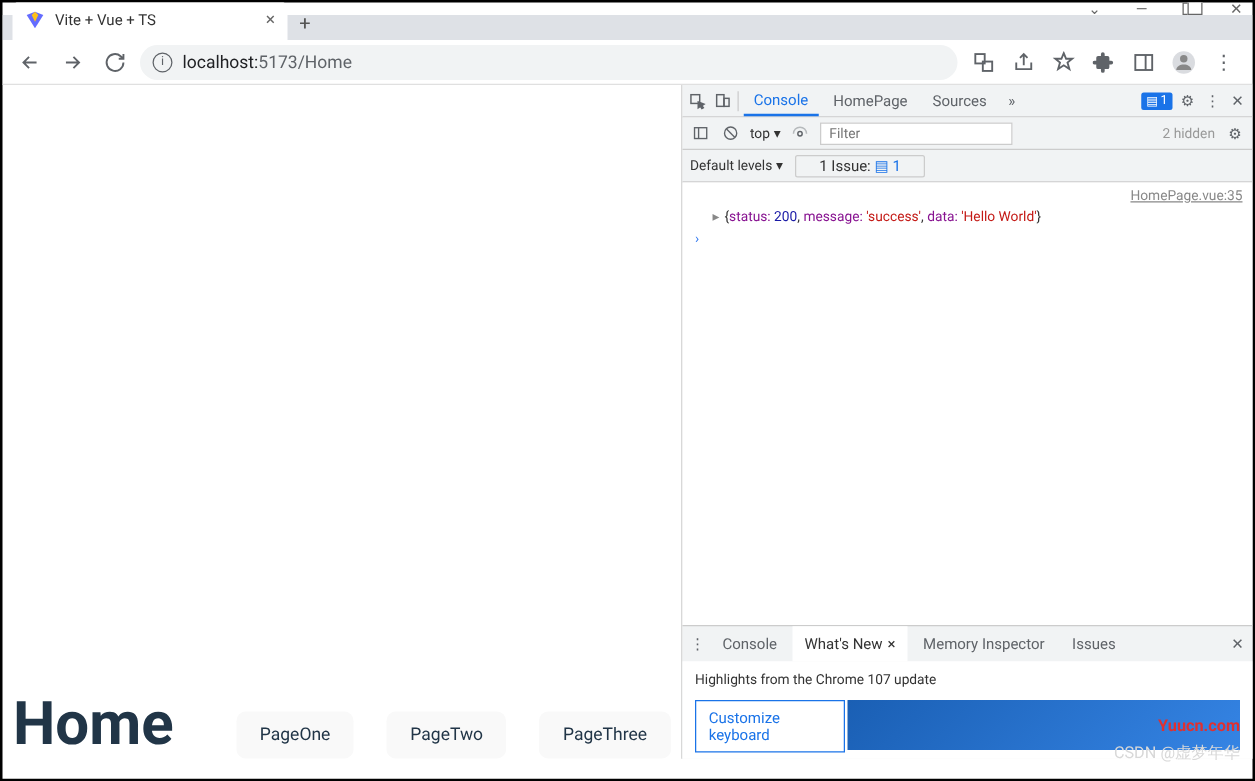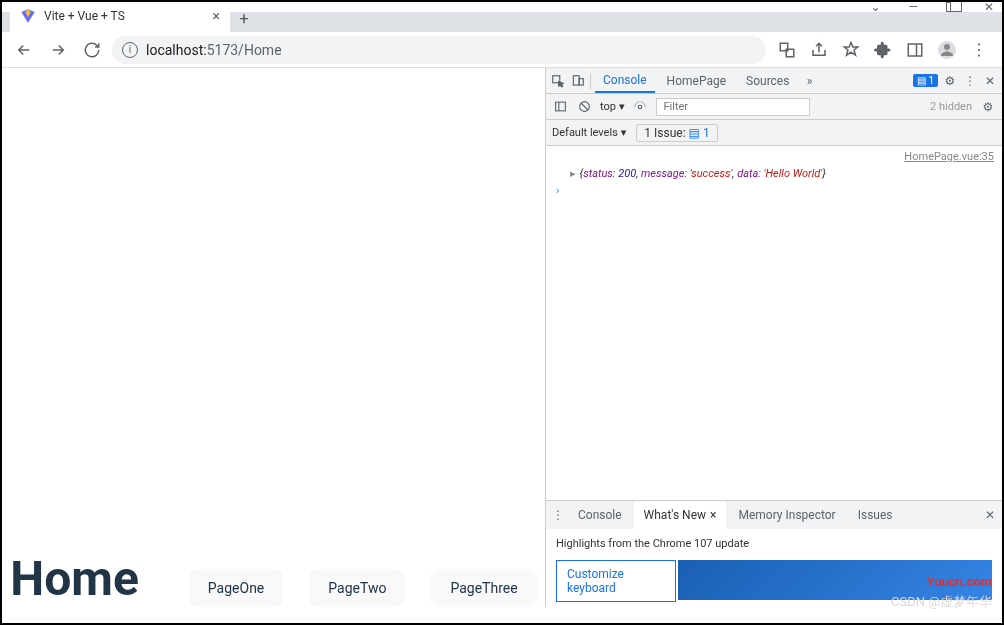--- a/index.html
+++ b/index.html
@@ -37,35 +37,35 @@
     .page-nav { display: flex; gap: 26px; }
     .page-btn { background: #f9f9f9; border: 1px solid transparent; border-radius: 8px; padding: 10px 18px; font-size: 14px; color: #213547; cursor: pointer; }
     
     
     .devtools { width: 457px; border-left: 1px solid #ccc; background: #fff; display: flex; flex-direction: column; font-size: 12px; color: #333; }
     .dt-tabs { height: 26px; border-bottom: 1px solid #ccc; display: flex; align-items: center; padding: 0 4px; gap: 4px; background: #f1f3f4; }
     .dt-tab { padding: 0 8px; height: 100%; display: flex; align-items: center; cursor: pointer; color: #5f6368; }
     .dt-tab.active { color: #1a73e8; border-bottom: 2px solid #1a73e8; }
     .dt-icon { width: 16px; height: 16px; color: #5f6368; cursor: pointer; display: flex; align-items: center; justify-content: center; }
     .dt-badge { background: #1a73e8; color: #fff; border-radius: 2px; padding: 1px 4px; font-size: 10px; display: flex; align-items: center; gap: 2px; }
-    .dt-badge-outline { border: 1px solid #ccc; border-radius: 2px; padding: 1px 7px; display: flex; align-items: center; gap: 3px; color: #333; }
+    .dt-badge-outline { border: 1px solid #ccc; border-radius: 2px; padding: 1px 18px; display: flex; align-items: center; gap: 3px; color: #333; }
     .dt-spacer { flex: 1; }
     
     .dt-toolbar { height: 26px; border-bottom: 1px solid #ccc; display: flex; align-items: center; padding: 0 6px; gap: 8px; background: #f1f3f4; }
     .dt-select { font-size: 11px; color: #333; display: flex; align-items: center; gap: 3px; cursor: pointer; }
     .dt-filter { flex: 1; max-width: 200px; height: 18px; border: 1px solid #ccc; background: #fff; padding: 0 6px; font-size: 11px; }
     .dt-hidden { color: #999; font-size: 11px; }
     
     .dt-toolbar2 { height: 26px; border-bottom: 1px solid #ccc; display: flex; align-items: center; padding: 0 6px; gap: 10px; background: #f1f3f4; }
     
     .dt-console { flex: 1; font-family: Consolas, Menlo, monospace; font-size: 11px; padding: 2px 0; overflow: auto; background: #fff; }
     .console-src { text-align: right; padding: 2px 8px; color: #888; text-decoration: underline; cursor: pointer; }
     .console-line { padding: 2px 24px; display: flex; gap: 4px; }
     .console-caret { color: #888; cursor: pointer; }
-    .console-text { font-style: italic; }
+    .console-text { }
     .json-key { color: #881391; }
     .json-num { color: #1a1aa6; }
     .json-str { color: #c41a16; }
     .console-prompt { color: #367cf1; padding: 2px 10px; }
     
     .dt-drawer { border-top: 1px solid #ccc; background: #f1f3f4; }
     .dt-drawer-tabs { height: 28px; display: flex; align-items: center; padding: 0 4px; gap: 2px; }
     .dt-drawer-tab { padding: 0 10px; height: 100%; display: flex; align-items: center; gap: 4px; cursor: pointer; color: #5f6368; font-size: 12px; }
     .dt-drawer-tab.active { background: #fff; color: #333; }
     .dt-drawer-body { background: #fff; padding: 8px 10px; height: 78px; overflow: hidden; }

